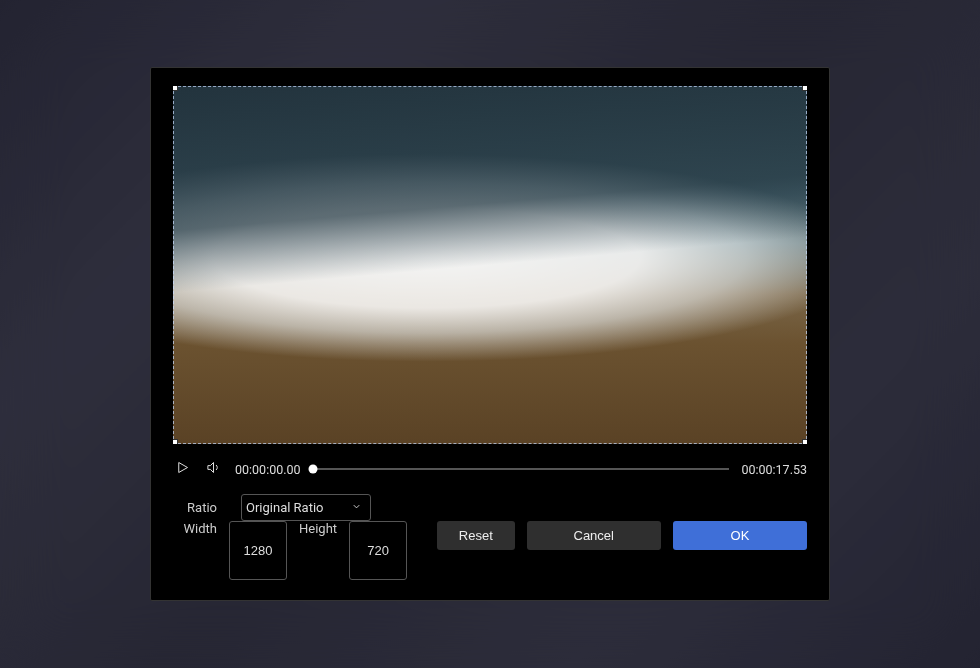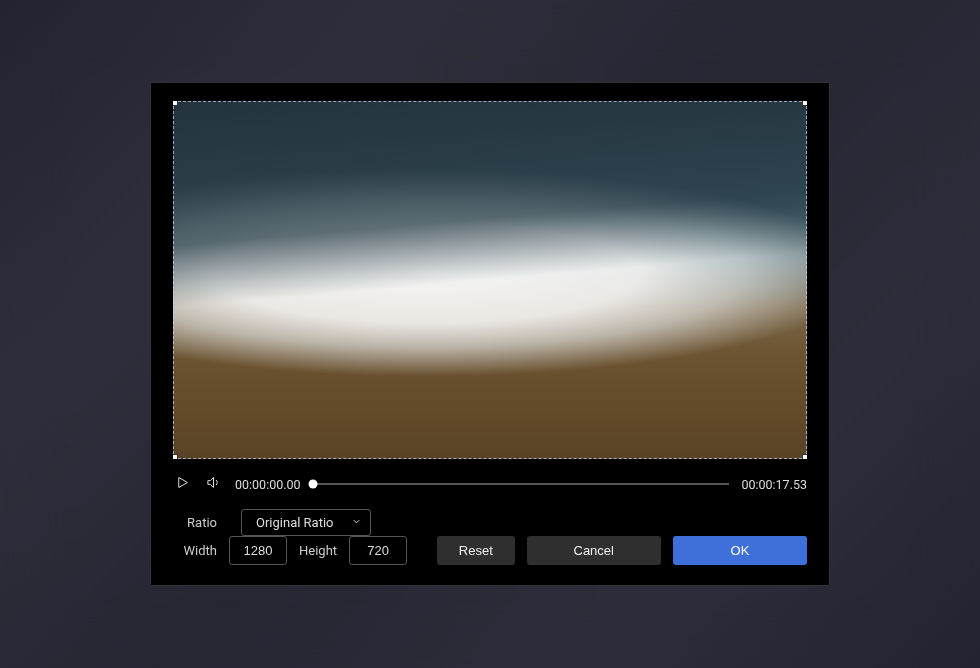--- a/index.html
+++ b/index.html
@@ -132,53 +132,53 @@
     font-size: 13px;
     color: #ccc;
   }
   .label { min-width: 44px; text-align: right; }
   .select {
     display: flex;
     align-items: center;
     justify-content: space-between;
     border: 1px solid #555;
     border-radius: 3px;
-    padding: 5px 8px 5px 14px;
+    padding: 5px 8px 5px 4px;
     width: 130px;
     font-size: 13px;
     color: #ddd;
     cursor: pointer;
     background: #000;
   }
   .select svg { width: 11px; height: 11px; }
   .input {
     border: 1px solid #555;
     border-radius: 3px;
-    padding: 6px 8px;
+    padding: 21px 8px;
     width: 58px;
     font-size: 13px;
     color: #ddd;
     background: #000;
     text-align: center;
   }
   .btn {
     border: none;
     border-radius: 3px;
     padding: 7px 0;
     font-size: 13px;
     color: #eee;
     cursor: pointer;
     text-align: center;
   }
   .btn-reset { width: 80px; background: #2f2f2f; }
   .btn-ok { width: 138px; background: #3f6fd8; color: #fff; }
   .btn-cancel { width: 138px; background: #2f2f2f; }
   .action-row {
     display: flex;
-    align-items: center;
+    align-items: flex-start;
     gap: 12px;
   }
   .action-row .label { min-width: 44px; text-align: right; font-size: 13px; color: #ccc; }
   .spacer-sm { width: 6px; }
 </style>
 </head>
 <body>
 
 <div class="dialog">
 

